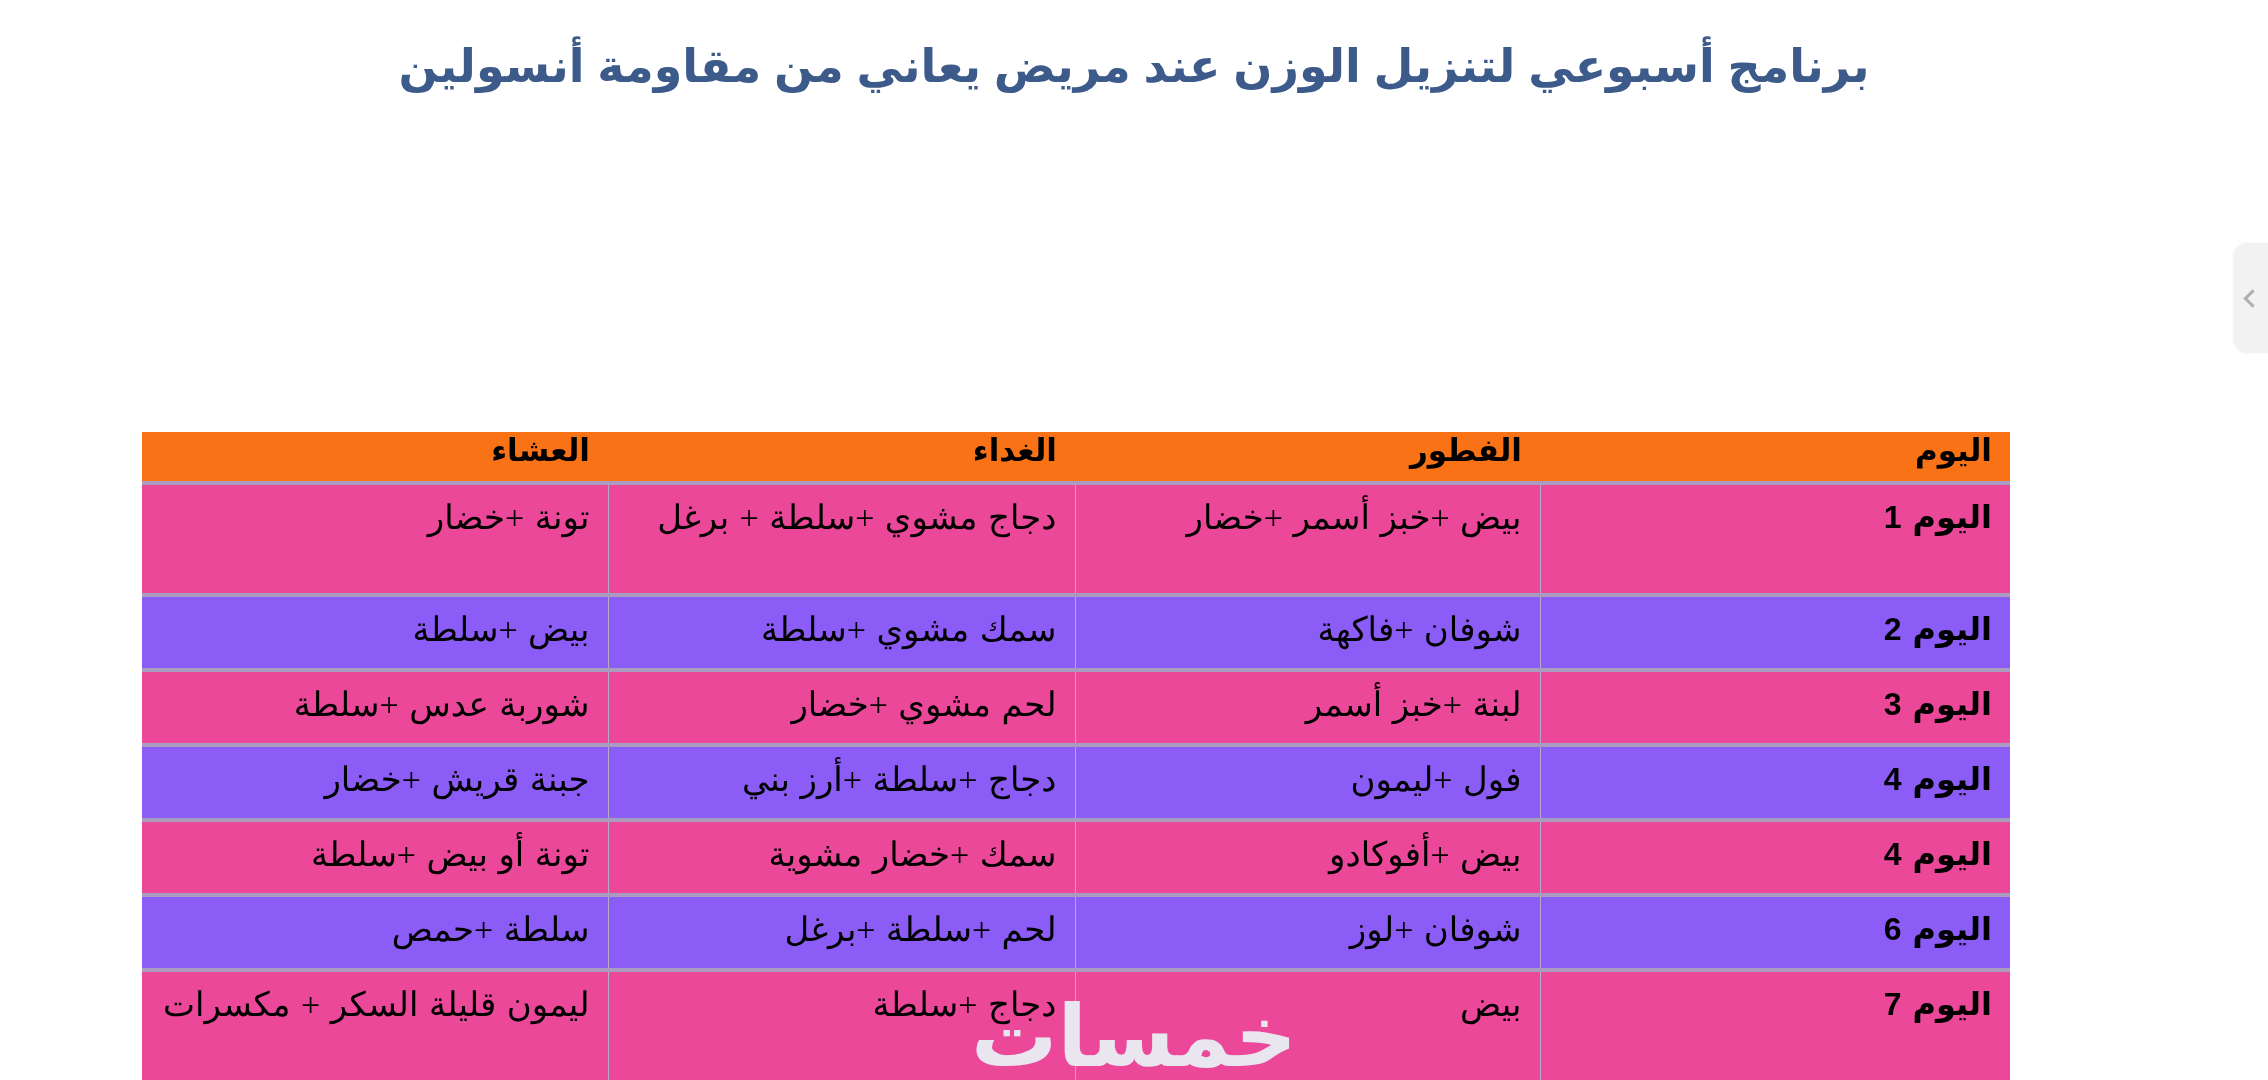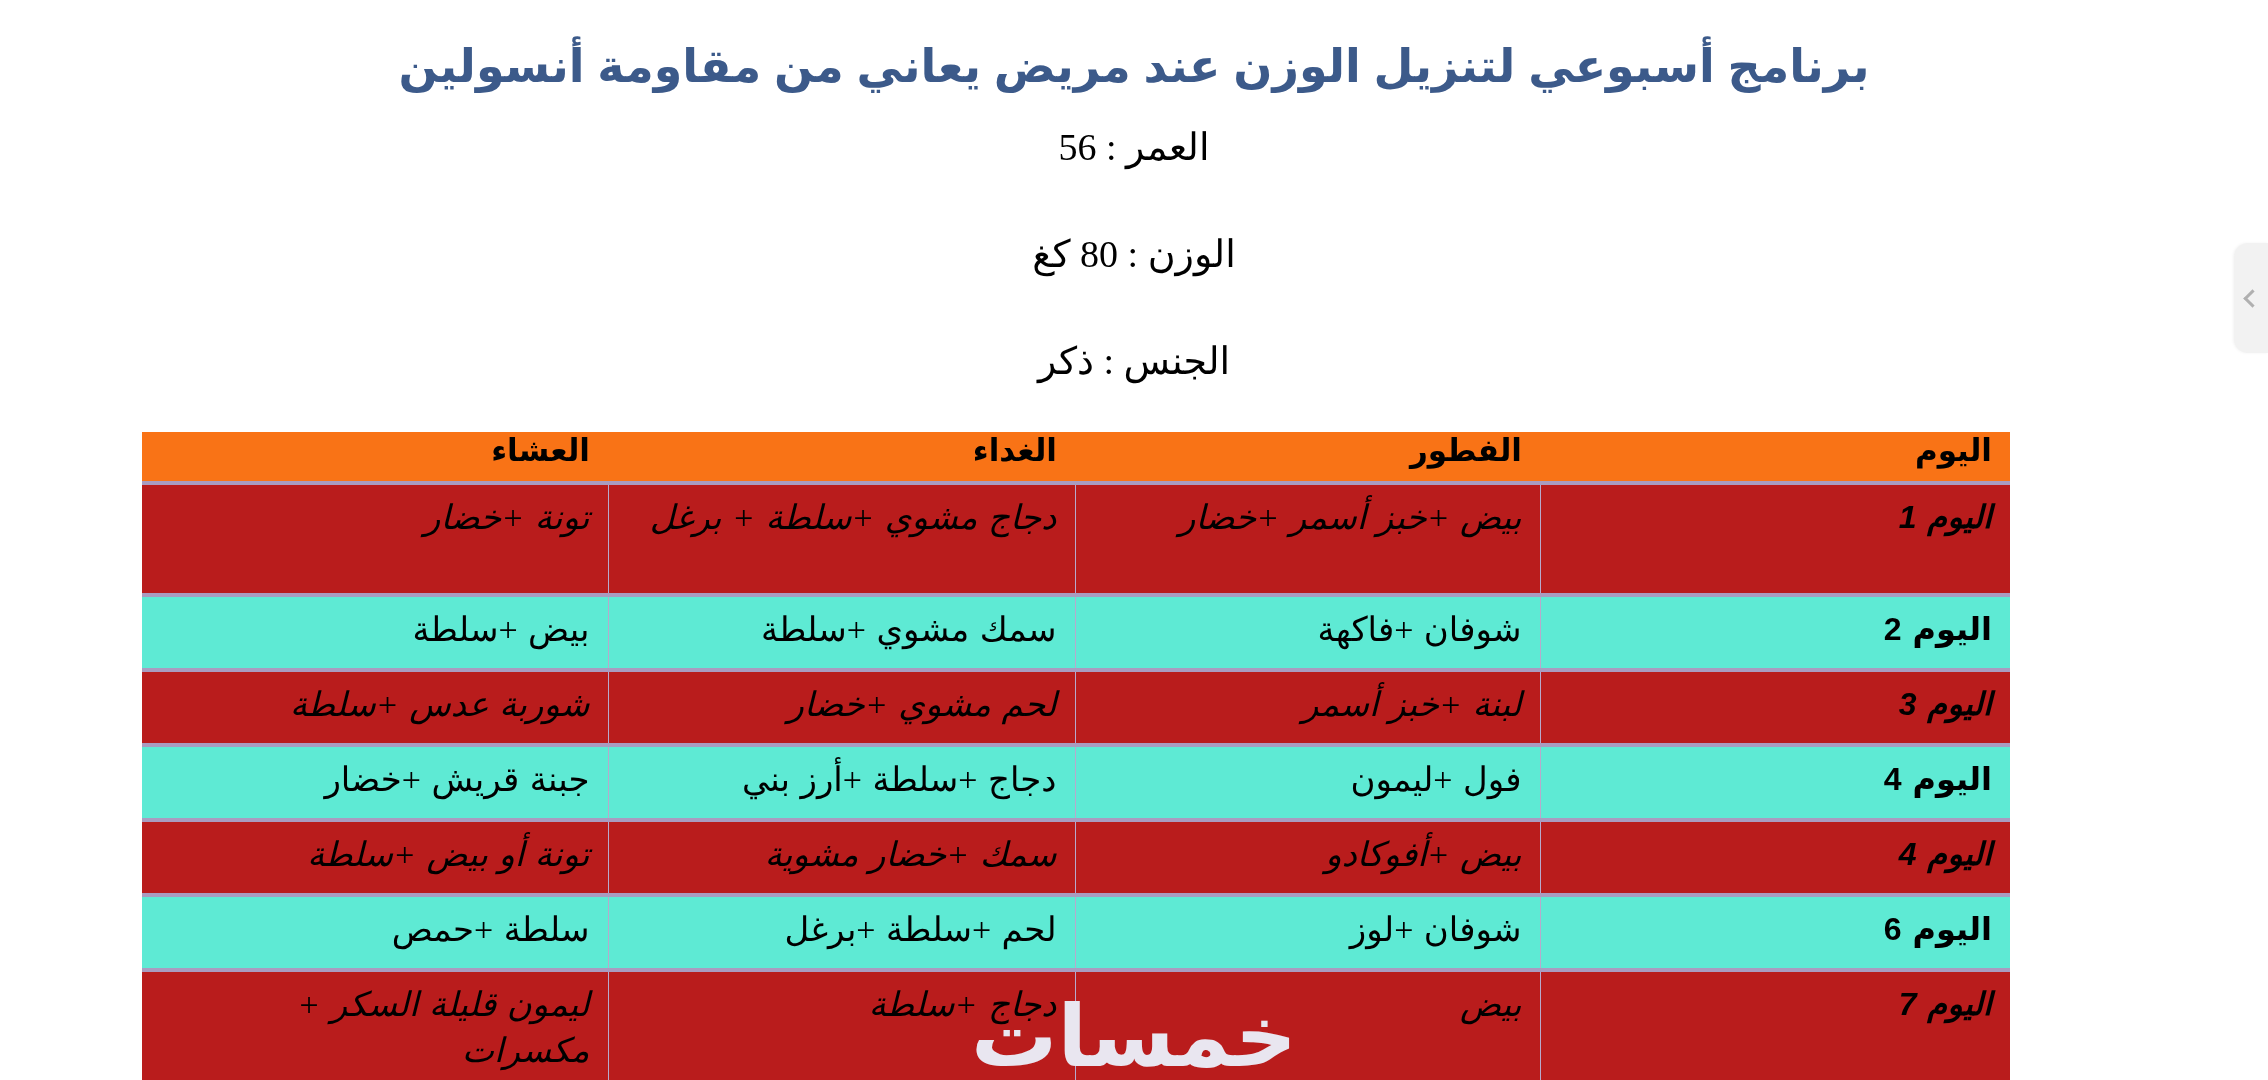--- a/index.html
+++ b/index.html
@@ -97,31 +97,30 @@
 
   tbody td {
     font-size: 34px;
     line-height: 1.38;
     color: #000000;
     text-align: right;
     padding: 10px 18px 14px 18px;
     vertical-align: top;
     border-left: 1px solid #b7a9cc;
     border-right: 1px solid #b7a9cc;
-    background: #5eead4;
+    background: #8b5cf6;
     word-spacing: 2px;
   }
   tbody td:first-child { border-right: none; padding-left: 36px; }
   tbody td:last-child  { border-left: none; }
 
   tbody tr.shaded td {
-    background: #b91c1c;
+    background: #ec4899;
     border-top: 4px solid #a99cc0;
     border-bottom: 4px solid #a99cc0;
-    font-style: italic;
   }
 
   tbody tr.shaded + tr.plain td { border-top: none; }
 
   td.day-cell {
     font-family: "Liberation Sans", "DejaVu Sans", sans-serif;
     font-weight: bold;
     font-size: 32px;
     white-space: nowrap;
   }
@@ -171,25 +170,20 @@
     margin-left: 3px;
   }
 </style>
 </head>
 <body>
 
 <div class="page">
 
   <div class="doc-title">برنامج أسبوعي لتنزيل الوزن عند مريض يعاني من مقاومة أنسولين</div>
 
-  <div class="meta-block">
-    <div class="meta-line">العمر : 56</div>
-    <div class="meta-line">الوزن : 80 كغ</div>
-    <div class="meta-line">الجنس : ذكر</div>
-  </div>
 
   <div class="table-wrap">
     <table class="meal-table">
       <colgroup>
         <col class="c-day">
         <col class="c-break">
         <col class="c-lunch">
         <col class="c-dinner">
       </colgroup>
       <thead>

